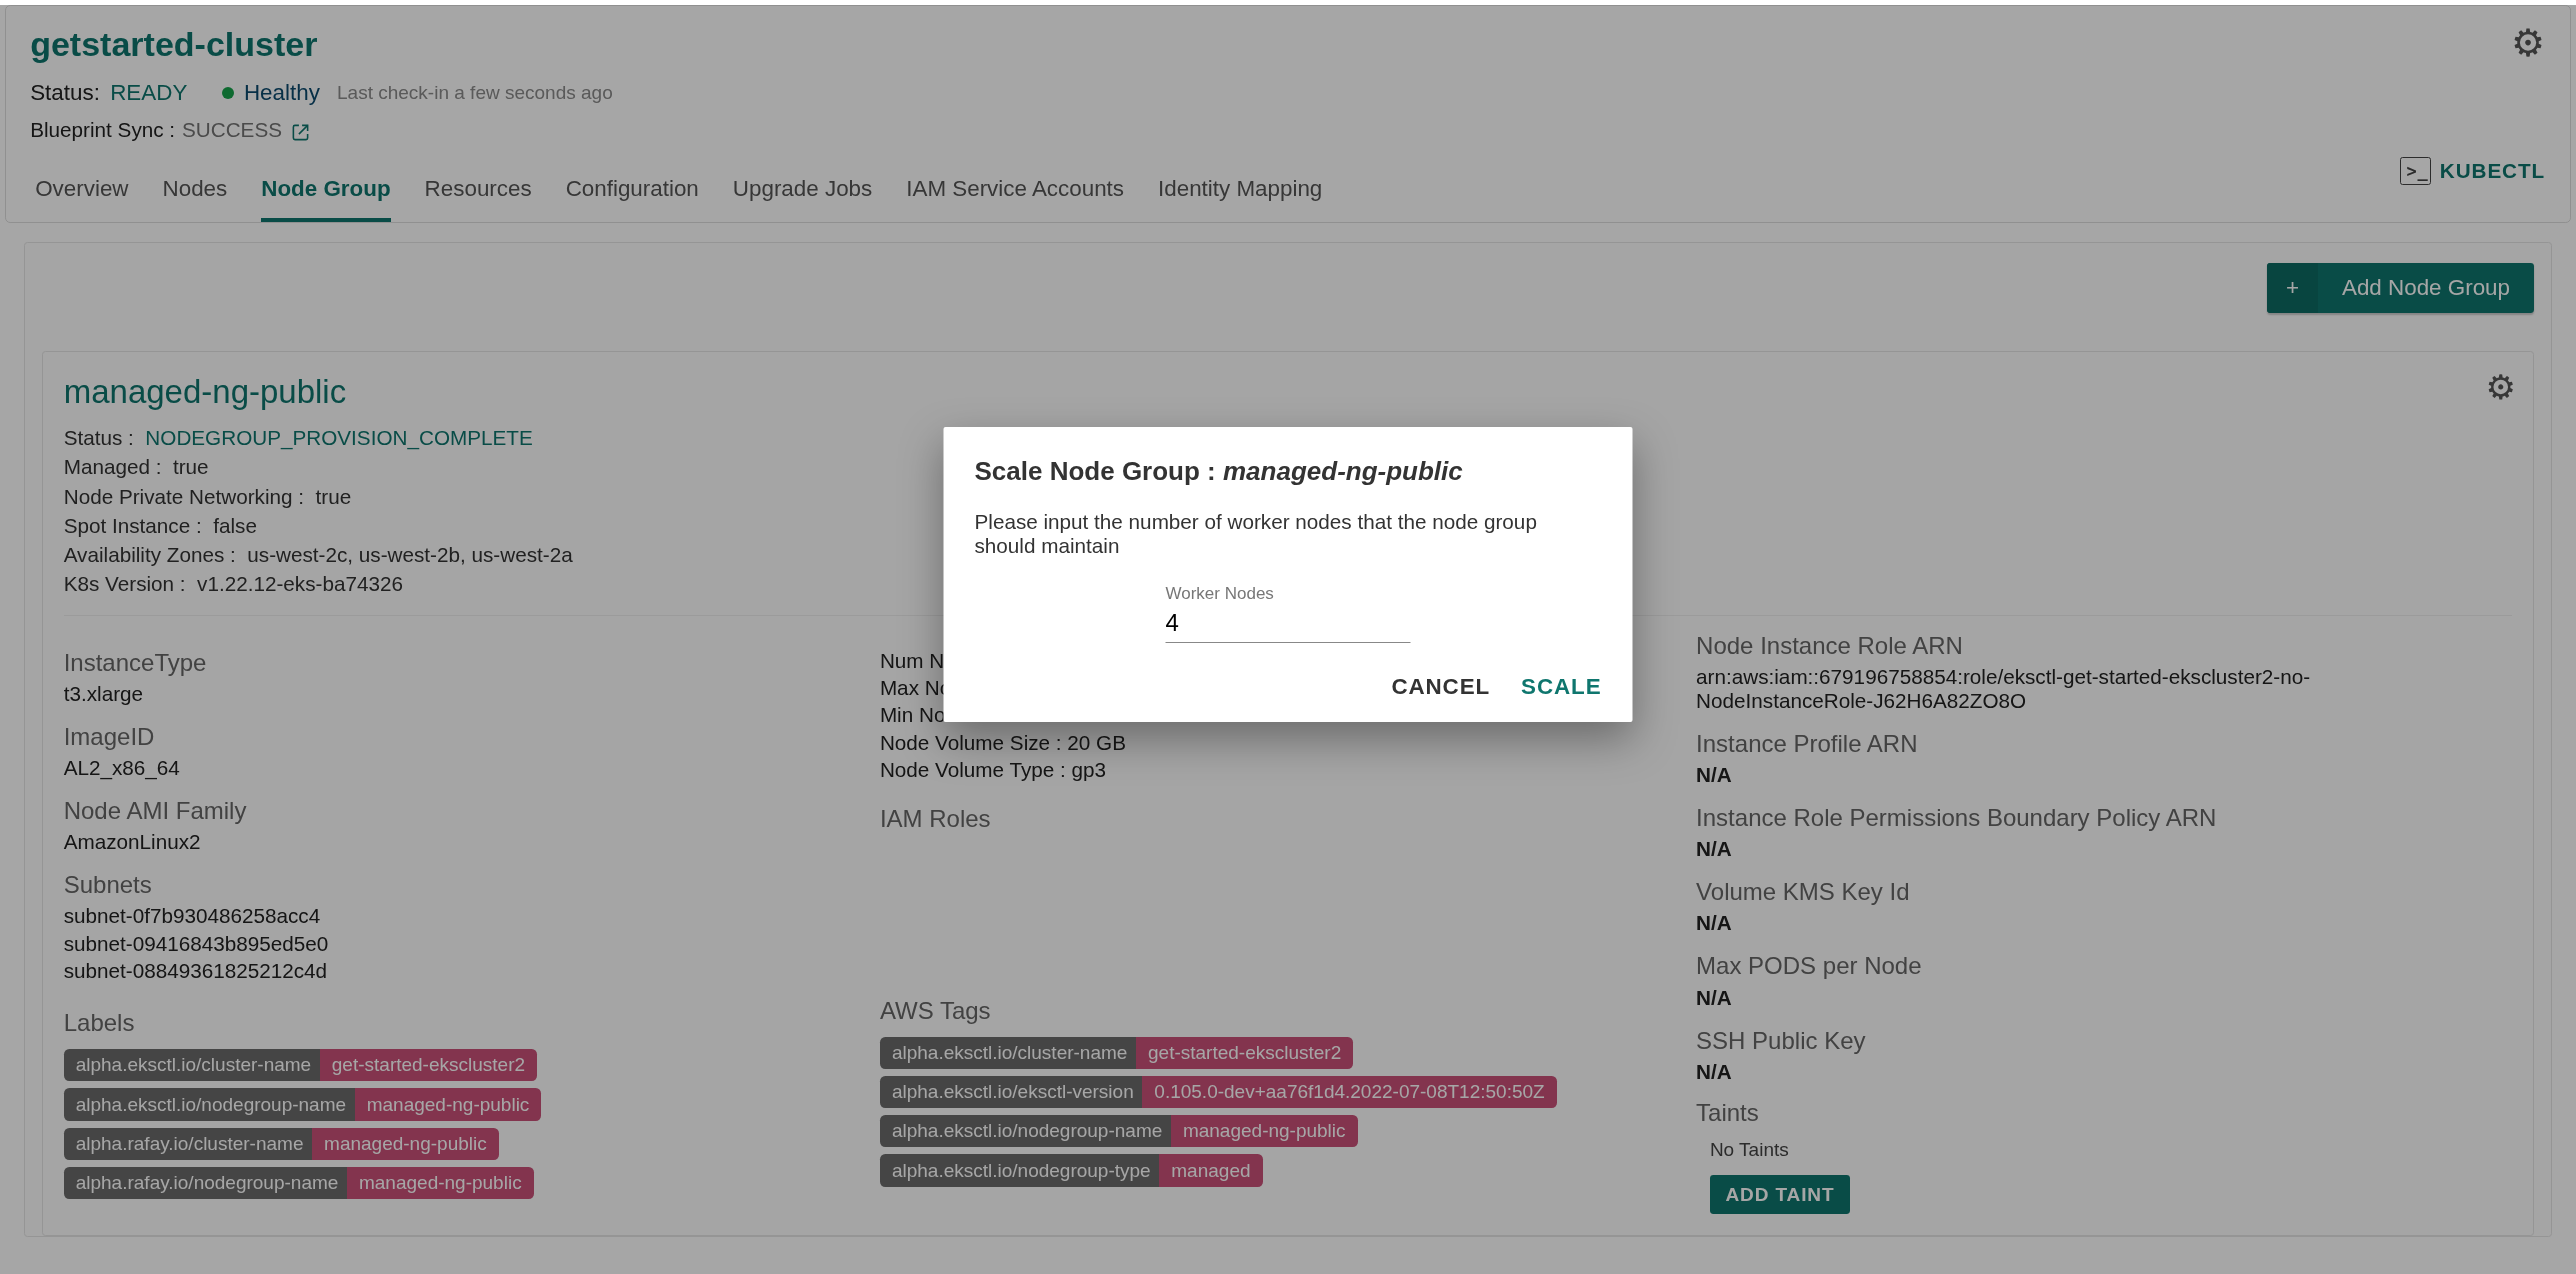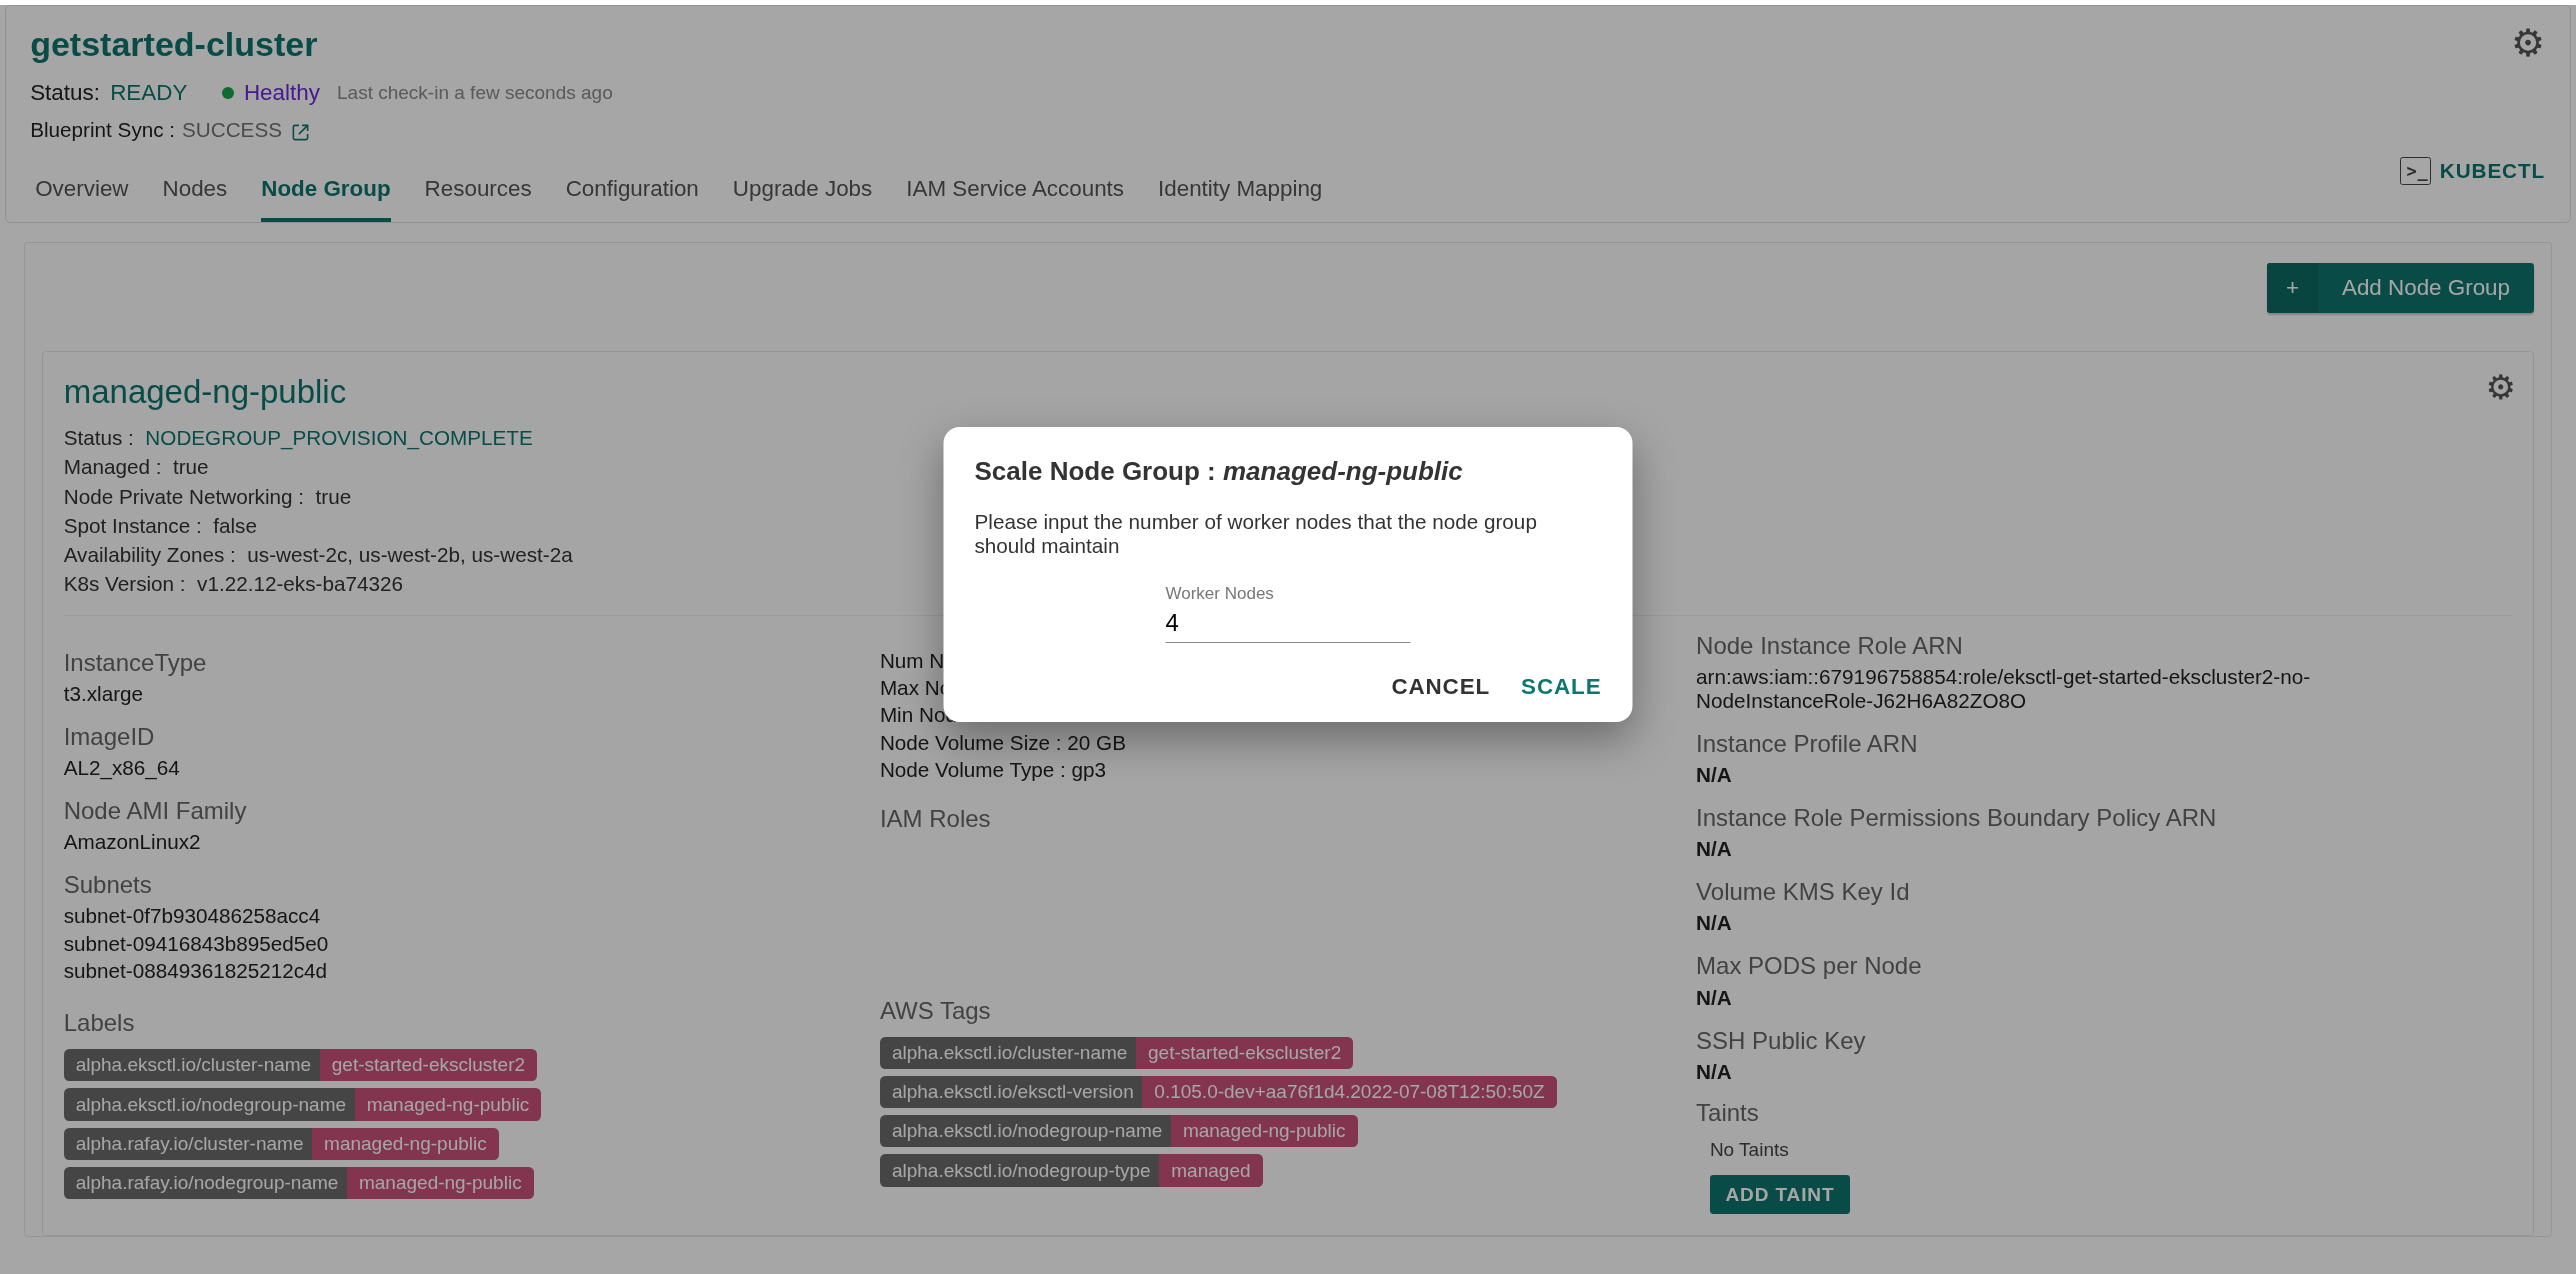--- a/index.html
+++ b/index.html
@@ -40,21 +40,21 @@
     margin-bottom: 12px;
   }
   .status-label { color: #222; }
   .status-value { color: #0f766e; font-weight: 500; }
   .health-dot {
     width: 12px; height: 12px; border-radius: 50%;
     background: #16a34a;
     display: inline-block;
     margin-left: 24px;
   }
-  .health-text { color: #6d28d9; }
+  .health-text { color: #0c4a6e; }
   .checkin-text { color: #8a8a8a; font-size: 19px; margin-left: 6.9px; }
   .blueprint-row {
     font-size: 20.7px;
     display: flex;
     align-items: flex-end;
     gap: 6.9px;
   }
   .blueprint-label { color: #222; }
   .blueprint-value { color: #737373; }
   .ext-link-icon {
@@ -237,21 +237,21 @@
     background: rgba(0,0,0,0.35);
     z-index: 100;
   }
   .modal {
     position: absolute;
     top: 422px;
     left: 50%;
     transform: translateX(-50%);
     width: 689px;
     background: #fff;
-    border-radius: 16px;
+    border-radius: 2px;
     box-shadow: 0 17px 43px rgba(0,0,0,0.35);
     padding: 29px 31px 22.4px 31px;
     z-index: 101;
   }
   .modal-title {
     font-size: 26px;
     font-weight: 600;
     margin-bottom: 22.4px;
   }
   .modal-title .em { font-style: italic; font-weight: 600; }

